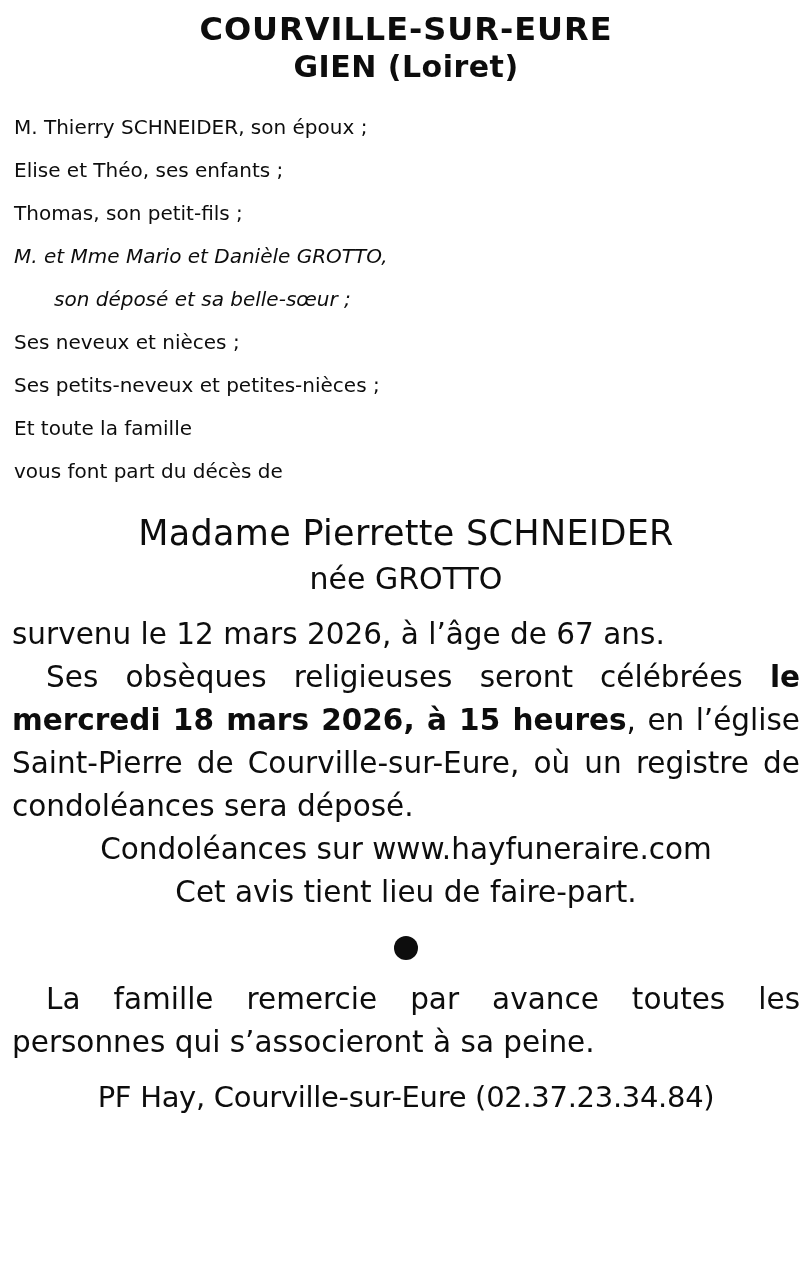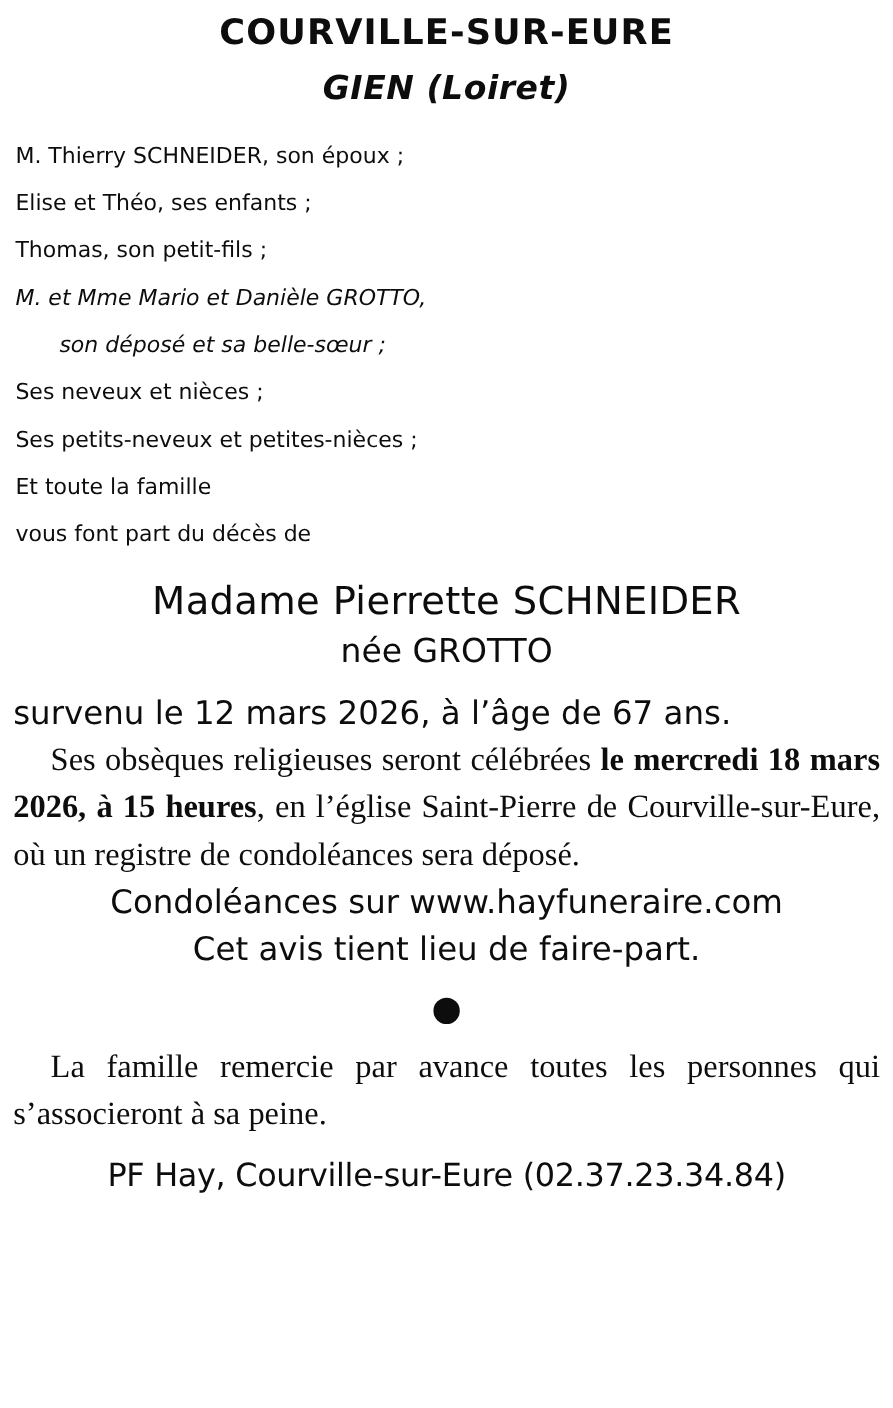--- a/index.html
+++ b/index.html
@@ -27,22 +27,21 @@
     letter-spacing: 0.5px;
   }
   .loc-1 {
     font-size: 32px;
     line-height: 38px;
     letter-spacing: 1px;
   }
   .loc-2 {
     font-size: 30px;
     line-height: 38px;
-    margin-top: 14px;
-    font-style: italic;
+    margin-top: 0;
   }
   .family-block {
     margin-top: 20px;
     font-size: 20px;
     line-height: 43px;
     text-align: left;
     padding-left: 6px;
   }
   .fam-line {
     white-space: pre;
@@ -73,21 +72,20 @@
     line-height: 43px;
     text-align: justify;
     padding-left: 4px;
     padding-right: 4px;
   }
   .body-block p {
     margin: 0;
   }
   .p-indent {
     text-indent: 34px;
-    font-family: Liberation Serif, serif;
   }
   .bold {
     font-weight: bold;
   }
   .center-line {
     text-align: center;
     font-size: 29.5px;
     line-height: 43px;
   }
   .separator {

